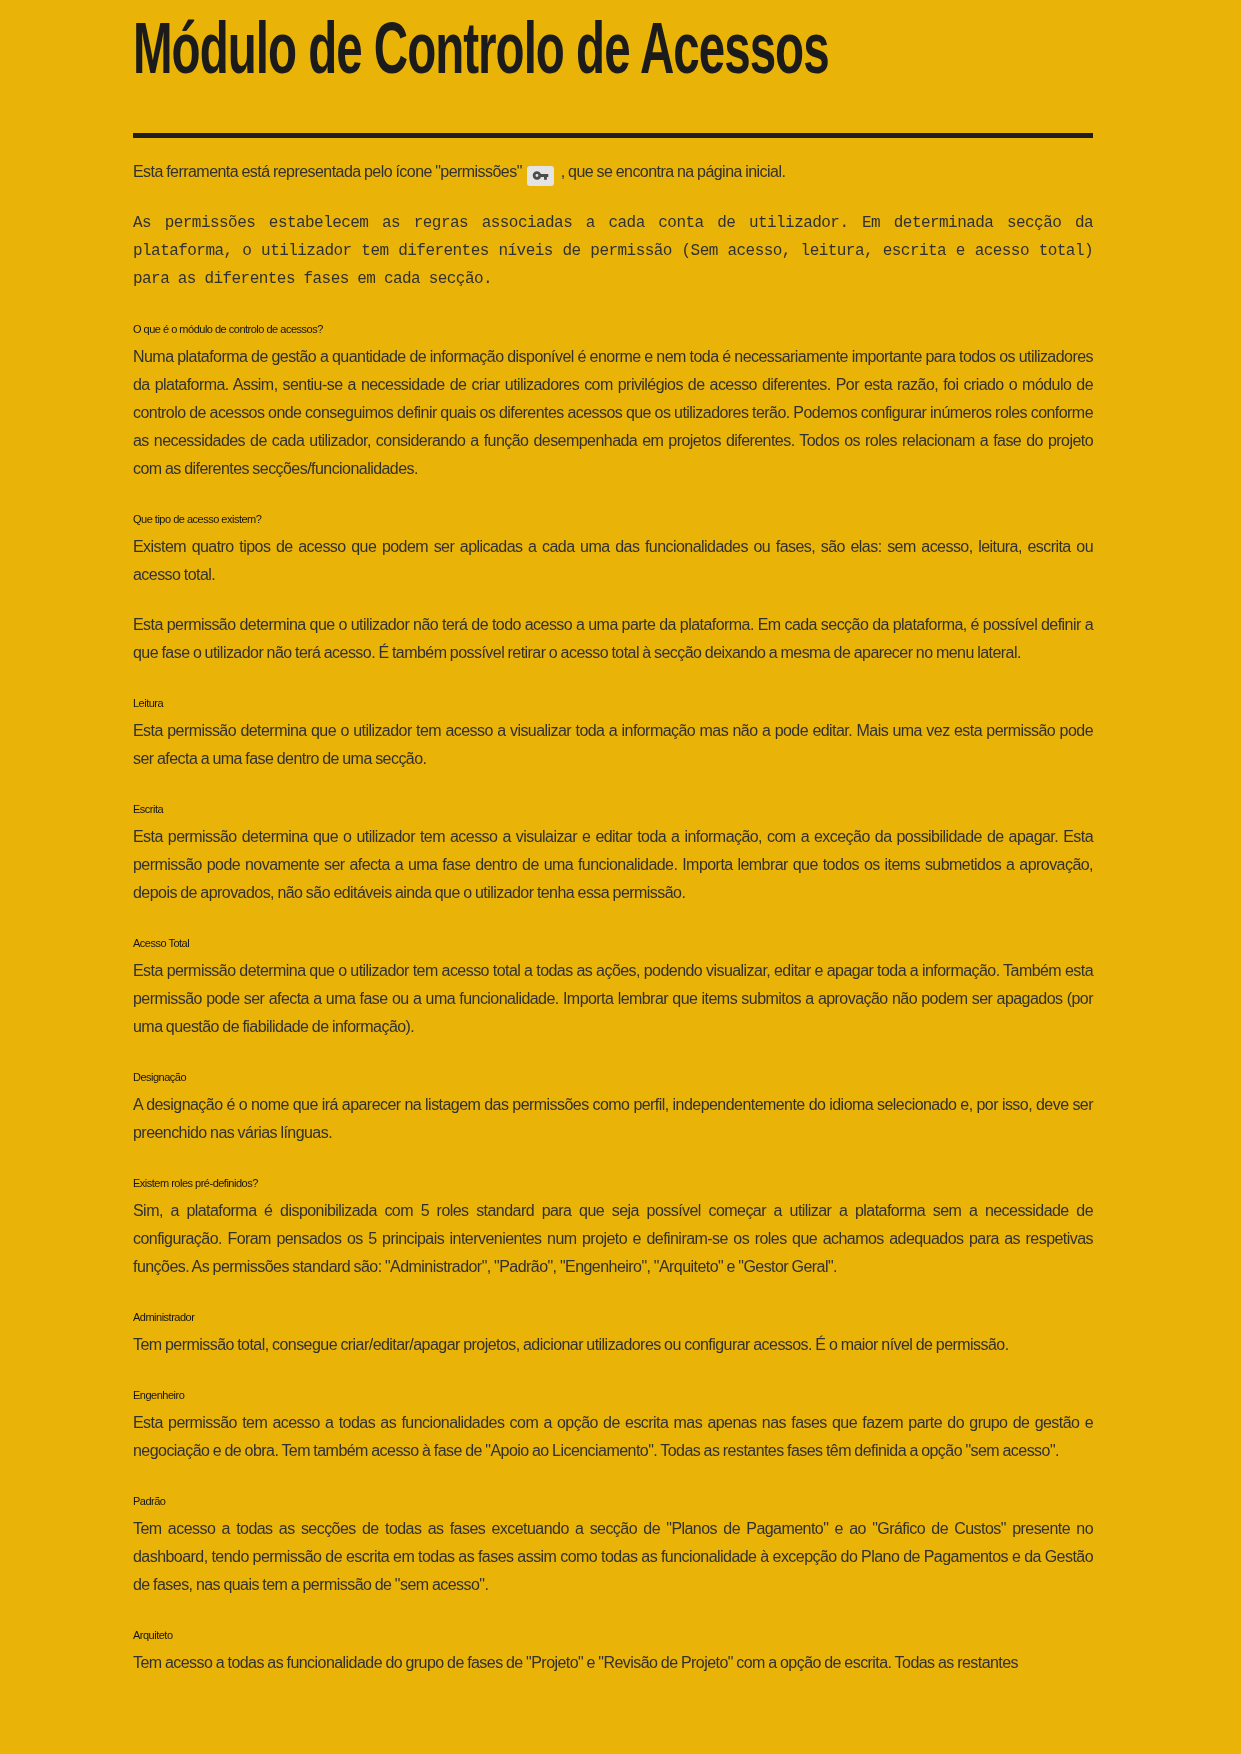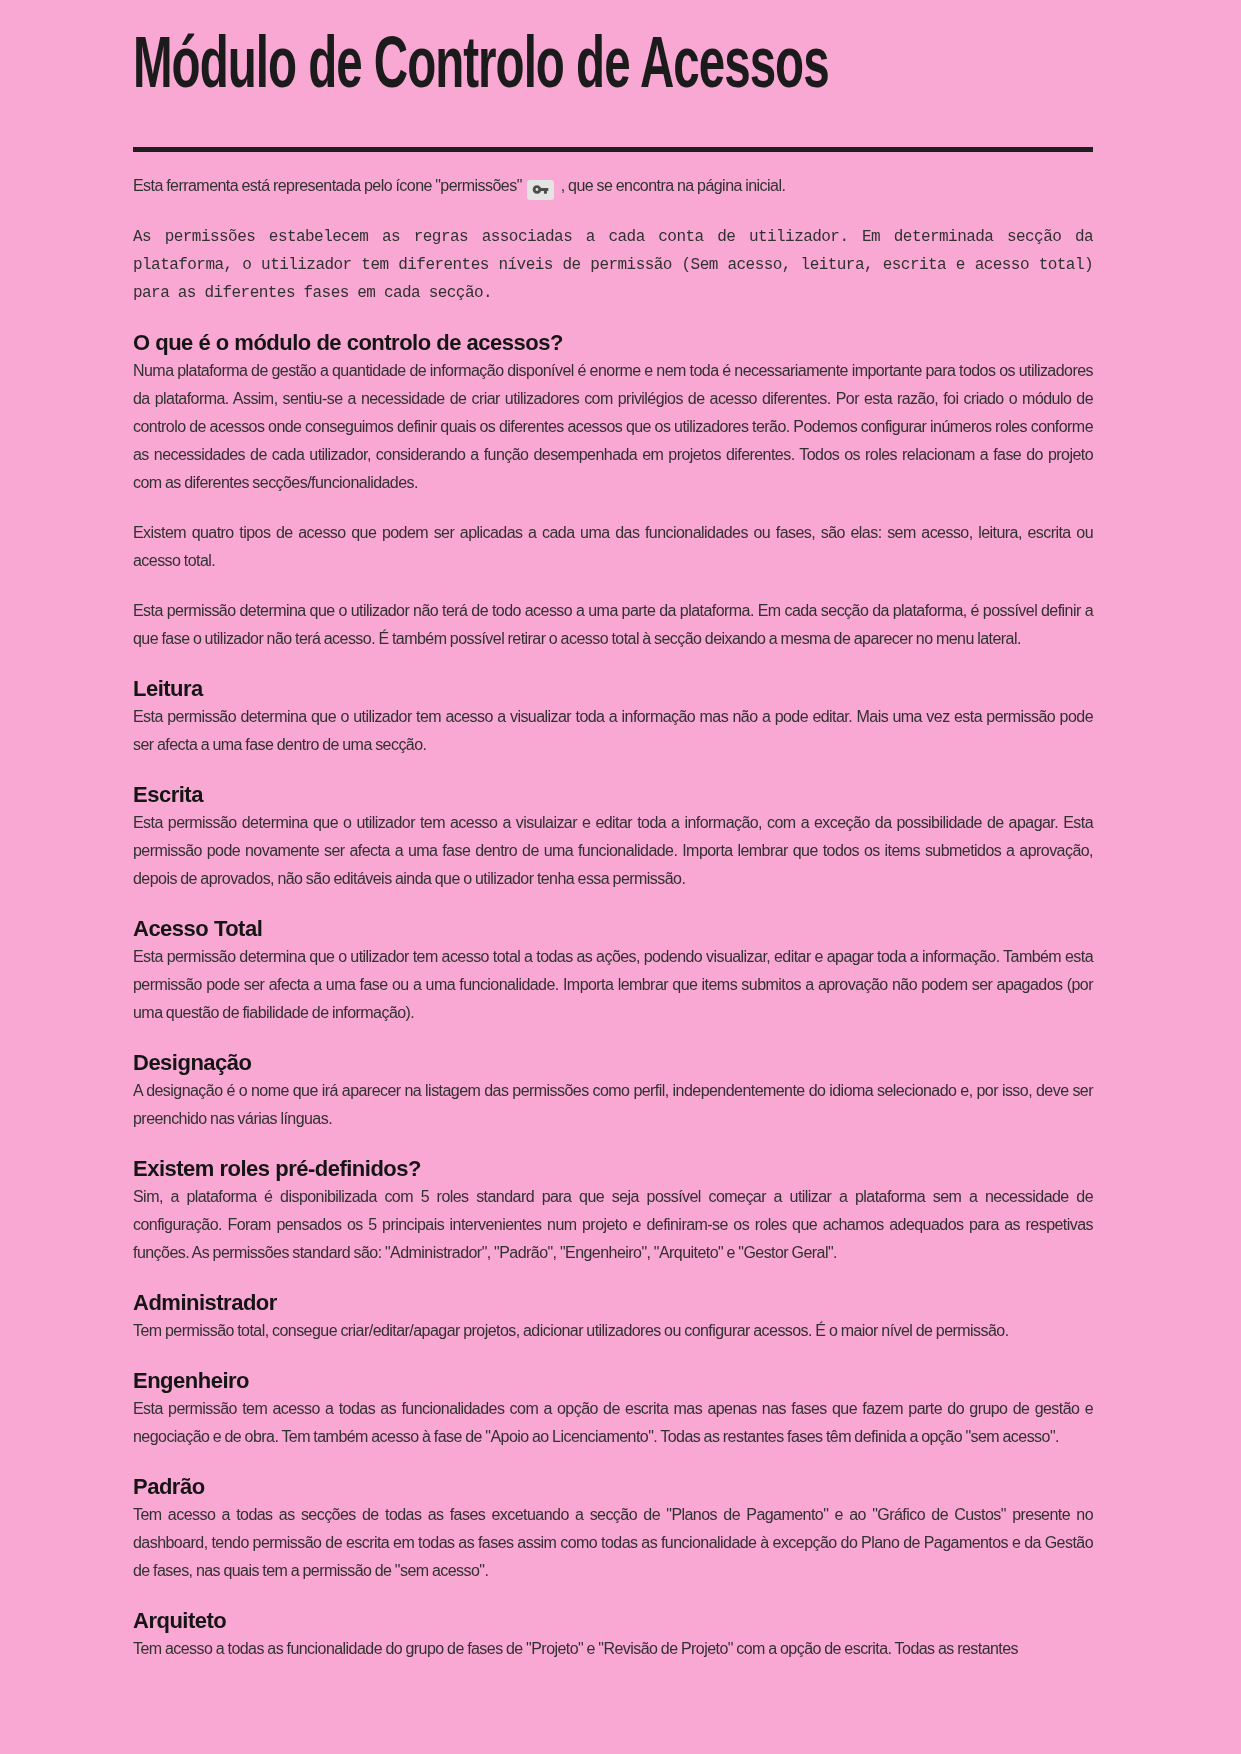--- a/index.html
+++ b/index.html
@@ -7,22 +7,22 @@
     padding: 0;
     background: #ffffff;
     width: 1241px;
     height: 1754px;
     overflow: hidden;
   }
   .page {
     box-sizing: border-box;
     width: 1241px;
     height: 1754px;
-    padding: 24px 148px 0 133px;
-    background: #f9a8d4;
+    padding: 10px 148px 0 133px;
+    background: #eab308;
     font-family: "Liberation Sans", sans-serif;
   }
   h1.title {
     margin: 0;
     font-size: 72px;
     line-height: 76px;
     font-weight: 700;
     color: #1b1b1b;
     letter-spacing: -1.5px;
     white-space: nowrap;
@@ -42,23 +42,23 @@
     color: #313131;
     letter-spacing: -0.55px;
     word-spacing: -0.5px;
     text-align: justify;
   }
   p.intro { margin-top: 20px; }
   p.lead  { margin-top: 23px; font-family: Liberation Mono, monospace; }
   #sections section { margin-top: 22px; }
   h3.sec-heading {
     margin: 0;
-    font-size: 22px;
+    font-size: 11px;
     line-height: 28px;
-    font-weight: 700;
+    font-weight: 400;
     color: #151515;
     letter-spacing: -0.5px;
   }
   .key-badge {
     display: inline-block;
     width: 27px;
     height: 20px;
     background: #e4e4e4;
     border-radius: 3px;
     margin: 0 7px 0 5px;
@@ -85,20 +85,21 @@
 
   <p class="body lead">As permissões estabelecem as regras associadas a cada conta de utilizador. Em determinada secção da plataforma, o utilizador tem diferentes níveis de permissão (Sem acesso, leitura, escrita e acesso total) para as diferentes fases em cada secção.</p>
 
   <div id="sections">
   <section>
     <h3 class="sec-heading">O que é o módulo de controlo de acessos?</h3>
     <p class="body">Numa plataforma de gestão a quantidade de informação disponível é enorme e nem toda é necessariamente importante para todos os utilizadores da plataforma. Assim, sentiu-se a necessidade de criar utilizadores com privilégios de acesso diferentes. Por esta razão, foi criado o módulo de controlo de acessos onde conseguimos definir quais os diferentes acessos que os utilizadores terão. Podemos configurar inúmeros roles conforme as necessidades de cada utilizador, considerando a função desempenhada em projetos diferentes. Todos os roles relacionam a fase do projeto com as diferentes secções/funcionalidades.</p>
   </section>
 
   <section>
+    <h3 class="sec-heading">Que tipo de acesso existem?</h3>
     <p class="body">Existem quatro tipos de acesso que podem ser aplicadas a cada uma das funcionalidades ou fases, são elas: sem acesso, leitura, escrita ou acesso total.</p>
   </section>
 
   <section>
     <p class="body">Esta permissão determina que o utilizador não terá de todo acesso a uma parte da plataforma. Em cada secção da plataforma, é possível definir a que fase o utilizador não terá acesso. É também possível retirar o acesso total à secção deixando a mesma de aparecer no menu lateral.</p>
   </section>
 
   <section>
     <h3 class="sec-heading">Leitura</h3>
     <p class="body">Esta permissão determina que o utilizador tem acesso a visualizar toda a informação mas não a pode editar. Mais uma vez esta permissão pode ser afecta a uma fase dentro de uma secção.</p>

